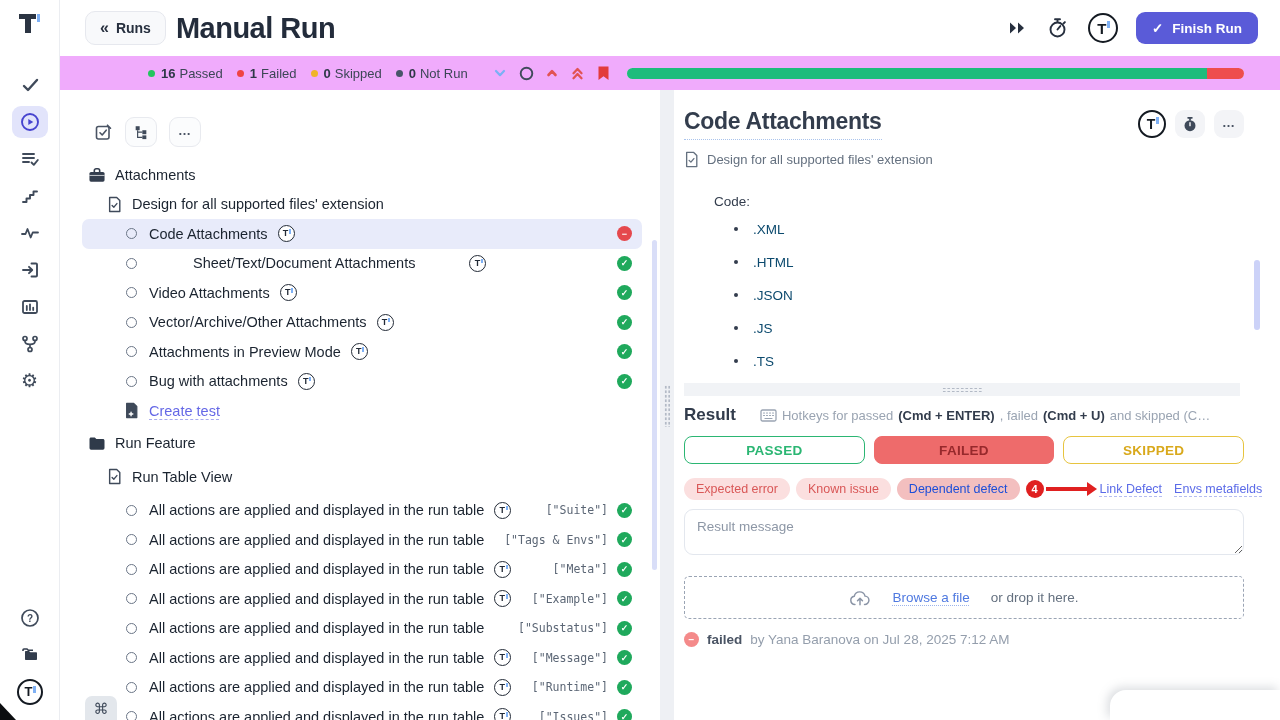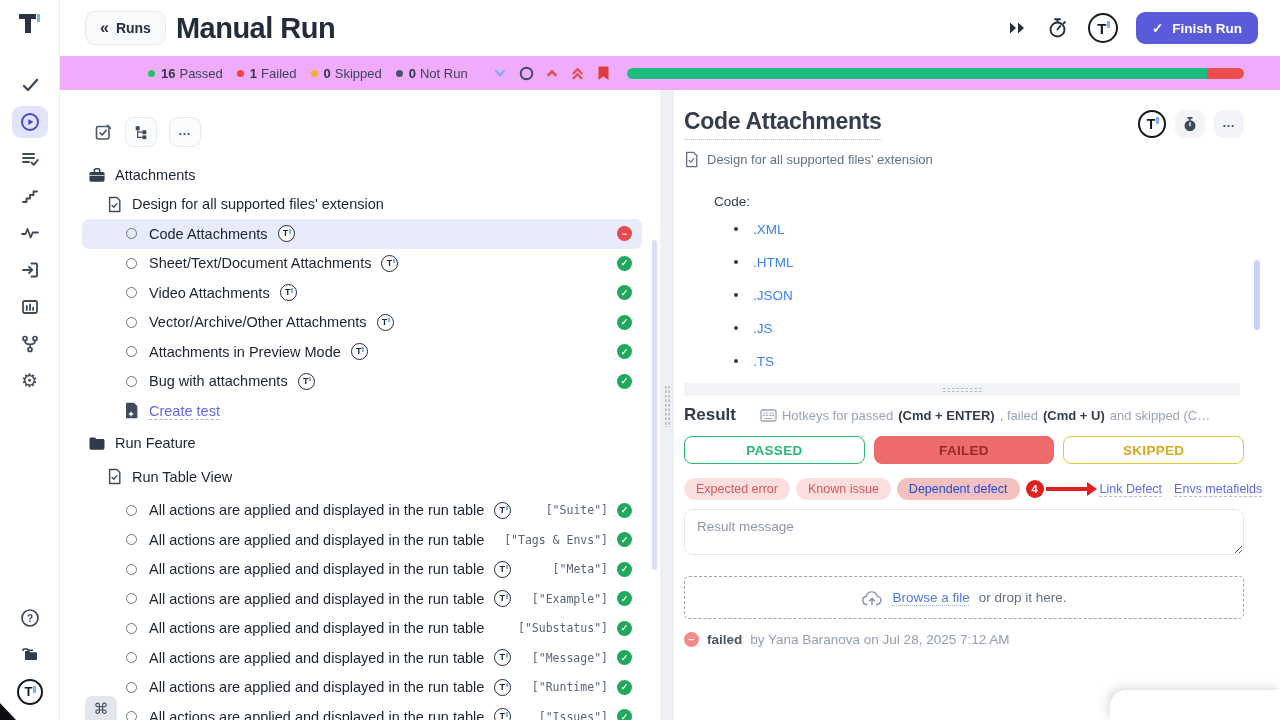--- a/index.html
+++ b/index.html
@@ -91,21 +91,21 @@
   .detail-head { display:flex; align-items:flex-start; margin-top:18px; padding-right:36px; }
   .detail-title { font-size:23px; font-weight:700; color:#333d4d; letter-spacing:-0.3px;
     border-bottom:1.5px dotted #a9c3ec; padding-bottom:4px; }
   .dh-spacer { flex:1; }
   .dh-icons { display:flex; align-items:center; gap:9px; margin-top:2px; }
   .soft-btn { width:30px; height:28px; background:#f3f4f7; border:none; border-radius:9px;
     display:flex; align-items:center; justify-content:center; cursor:pointer; }
   .detail-sub { display:flex; align-items:center; gap:8px; margin-top:11px; font-size:13px; color:#64707f; }
   .code-label { margin:26px 0 0 30px; font-size:13.5px; color:#333d4d; }
   .code-list { list-style:none; margin-top:9px; }
-  .code-list li { display:flex; align-items:center; margin:0 0 11px 50px; height:22px; font-size:13.5px; color:#3b82f6; }
+  .code-list li { display:flex; align-items:center; margin:0 0 11px 50px; height:22px; font-size:13.5px; color:#0c4a6e; }
   .code-list li .b { width:4px; height:4px; background:#333d4d; border-radius:50%; margin-right:15px; }
 
   .hsplit { height:13px; background:#f1f3f6; margin-top:2px; width:calc(100% - 40px); position:relative; }
   .hsplit .grip { position:absolute; left:50%; top:4px; transform:translateX(-50%); width:40px; height:5px;
     background-image:radial-gradient(#b3bac6 0.9px, transparent 1.1px); background-size:4.5px 3px; }
 
   .result-head { display:flex; align-items:center; margin-top:9px; padding-right:36px; }
   .result-title { font-size:17px; font-weight:700; color:#323c4c; }
   .hotkeys { display:flex; align-items:center; gap:5px; margin-left:24px; font-size:13px; color:#9aa4b2;
     white-space:nowrap; overflow:hidden; flex:1; min-width:0; }
@@ -129,21 +129,21 @@
     border-top:7px solid transparent; border-bottom:7px solid transparent; }
   .meta-link { font-size:12.5px; color:#5b6be8; margin-left:12px; white-space:nowrap;
     text-decoration:underline dashed #b4bcf2 1px; text-underline-offset:3px; cursor:pointer; }
 
   .msg-box { margin-top:9px; margin-right:36px; }
   .msg-box textarea { width:100%; height:46px; border:1px solid #e3e7ee; border-radius:9px; resize:vertical;
     font-family:"Liberation Sans", sans-serif; font-size:13.5px; padding:9px 12px; color:#333d4d; outline:none; }
   .msg-box textarea::placeholder { color:#8d97a6; }
 
   .dropzone { margin-top:17px; margin-right:36px; height:43px; border:1.6px dashed #9aa4b4; border-radius:5px;
-    display:flex; align-items:center; justify-content:center; gap:9px; font-size:13.5px; color:#64707f; }
+    display:flex; align-items:center; justify-content:center; gap:21px; font-size:13.5px; color:#64707f; }
   .dz-link { color:#4f79e0; text-decoration:underline dotted #9db4ec 1px; text-underline-offset:3px; cursor:pointer; }
 
   .hist-line { display:flex; align-items:center; gap:8px; margin-top:13px; font-size:13.5px; color:#949eac; }
   .hist-ico { width:15px; height:15px; border-radius:50%; background:#f48a8a; color:#fff;
     display:flex; align-items:center; justify-content:center; font-size:10px; font-weight:800; }
   .hist-line b { color:#4a5464; }
   .detail-scroll { position:absolute; right:20px; top:170px; width:6px; height:70px; background:#ccd2f8; border-radius:3px; }
 
   
   .toast { position:absolute; right:0; bottom:0; width:170px; height:30px; background:#fff;
@@ -361,21 +361,21 @@
                 <span class="t-circle"></span>
               </span>
               <span class="t-label">Code Attachments</span>
               <span class="t-badge">
                 <span class="t">T</span>
                 <span class="tick"></span>
               </span>
               <span class="t-flex"></span>
               <span class="t-status failed">−</span>
             </div>
-            <div class="tree-row" style="padding-left: 40px;">
+            <div class="tree-row" style="padding-left: 40px; gap: 44px;">
               <span class="t-icon">
                 <span class="t-circle"></span>
               </span>
               <span class="t-label">Sheet/Text/Document Attachments</span>
               <span class="t-badge">
                 <span class="t">T</span>
                 <span class="tick"></span>
               </span>
               <span class="t-flex"></span>
               <span class="t-status passed">✓</span>

